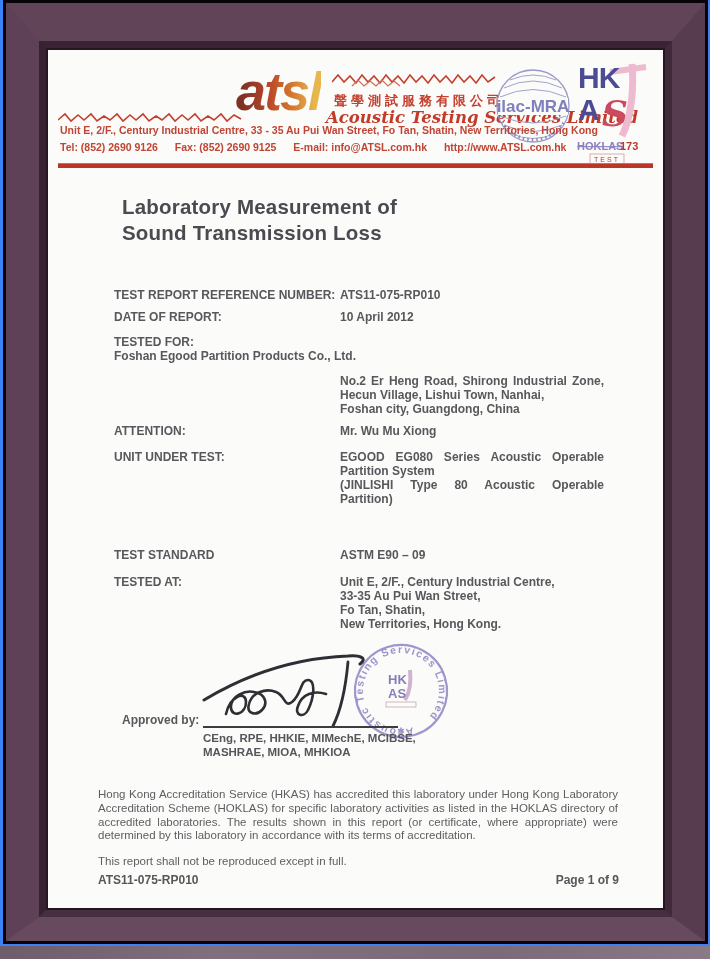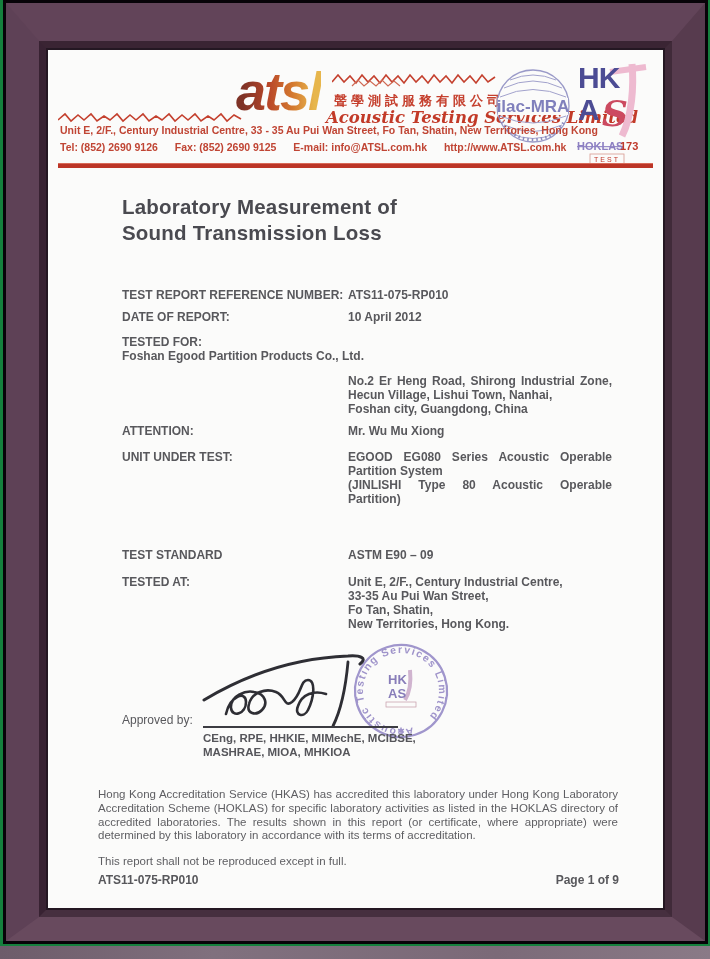--- a/index.html
+++ b/index.html
@@ -1,17 +1,17 @@
 <!DOCTYPE html>
 <html><head>
 <meta charset="utf-8">
 <style>
   html,body{margin:0;padding:0;background:#0d0609;}
   body{width:710px;height:959px;overflow:hidden;font-family:"Liberation Sans",sans-serif;}
-  .photo{position:relative;width:710px;height:959px;background:#15803d;}
+  .photo{position:relative;width:710px;height:959px;background:#3b82f6;}
   .photo .base-strip{position:absolute;left:0;right:0;bottom:0;height:13px;
     background:linear-gradient(90deg,#6d5c6a,#80707e 30%,#7b6a78 70%,#8a7a87);}
   .frame-mid{position:absolute;left:6px;top:3px;right:5px;bottom:18px;
     border-style:solid;border-width:38px 33px 24px 33px;
     border-color:#624459 #573b4e #684a5e #5e4156;
     box-shadow:0 0 0 3px #070308;}
   .frame-band{position:absolute;inset:0;border:9px solid;
     border-color:#3a2433 #402a39 #462f3f #382232;}
   .page{position:absolute;inset:0;background:#fbfbfa;box-shadow:0 0 0 2px #241722;}
 
@@ -31,21 +31,21 @@
   
   .title{font-size:20.5px;font-weight:bold;color:#4a4a50;line-height:26px;letter-spacing:.2px;}
   .fields{font-size:12px;font-weight:bold;color:#58585c;line-height:14px;}
   .frow{display:flex;}
   .flabel{width:226px;flex:none;white-space:nowrap;}
   .fval{width:264px;flex:none;}
   .fline{display:block;}
   .spread{text-align:justify;text-align-last:justify;}
 
   
-  .approved{font-size:12px;font-weight:normal;color:#58585c;}
+  .approved{font-size:12px;font-weight:bold;color:#58585c;}
   .sig-line{border-top:2px solid #3c3c42;width:195px;height:0;}
   .names{font-size:11.5px;font-weight:bold;color:#55555a;line-height:14px;}
 
   
   .fpara{font-size:11.5px;color:#5e5e62;line-height:13.8px;text-align:justify;}
   .fnotice{font-size:11.5px;color:#5e5e62;}
   .frow-bottom{display:flex;justify-content:space-between;font-size:12px;color:#57575b;font-weight:600;}
 </style>
 </head>
 <body>
@@ -102,21 +102,21 @@
           <span>E-mail: info@ATSL.com.hk</span>
           <span>http://www.ATSL.com.hk</span>
         </div>
         <div class="abs red-rule" style="left:10px;right:10px;top:113px;"></div>
 
         <div class="abs title" style="left:74px;top:144px;">
           <div>Laboratory Measurement of</div>
           <div>Sound Transmission Loss</div>
         </div>
 
-        <div class="abs fields" style="left:74px;top:238px;">
+        <div class="abs fields" style="left:66px;top:238px;">
           <div class="frow" style="margin-bottom:8px;">
             <div class="flabel">TEST REPORT REFERENCE NUMBER:</div>
             <div class="fval">
                 <span class="fline">ATS11-075-RP010</span>
               </div>
           </div>
           <div class="frow" style="margin-bottom:11px;">
             <div class="flabel">DATE OF REPORT:</div>
             <div class="fval">
                 <span class="fline">10 April 2012</span>

